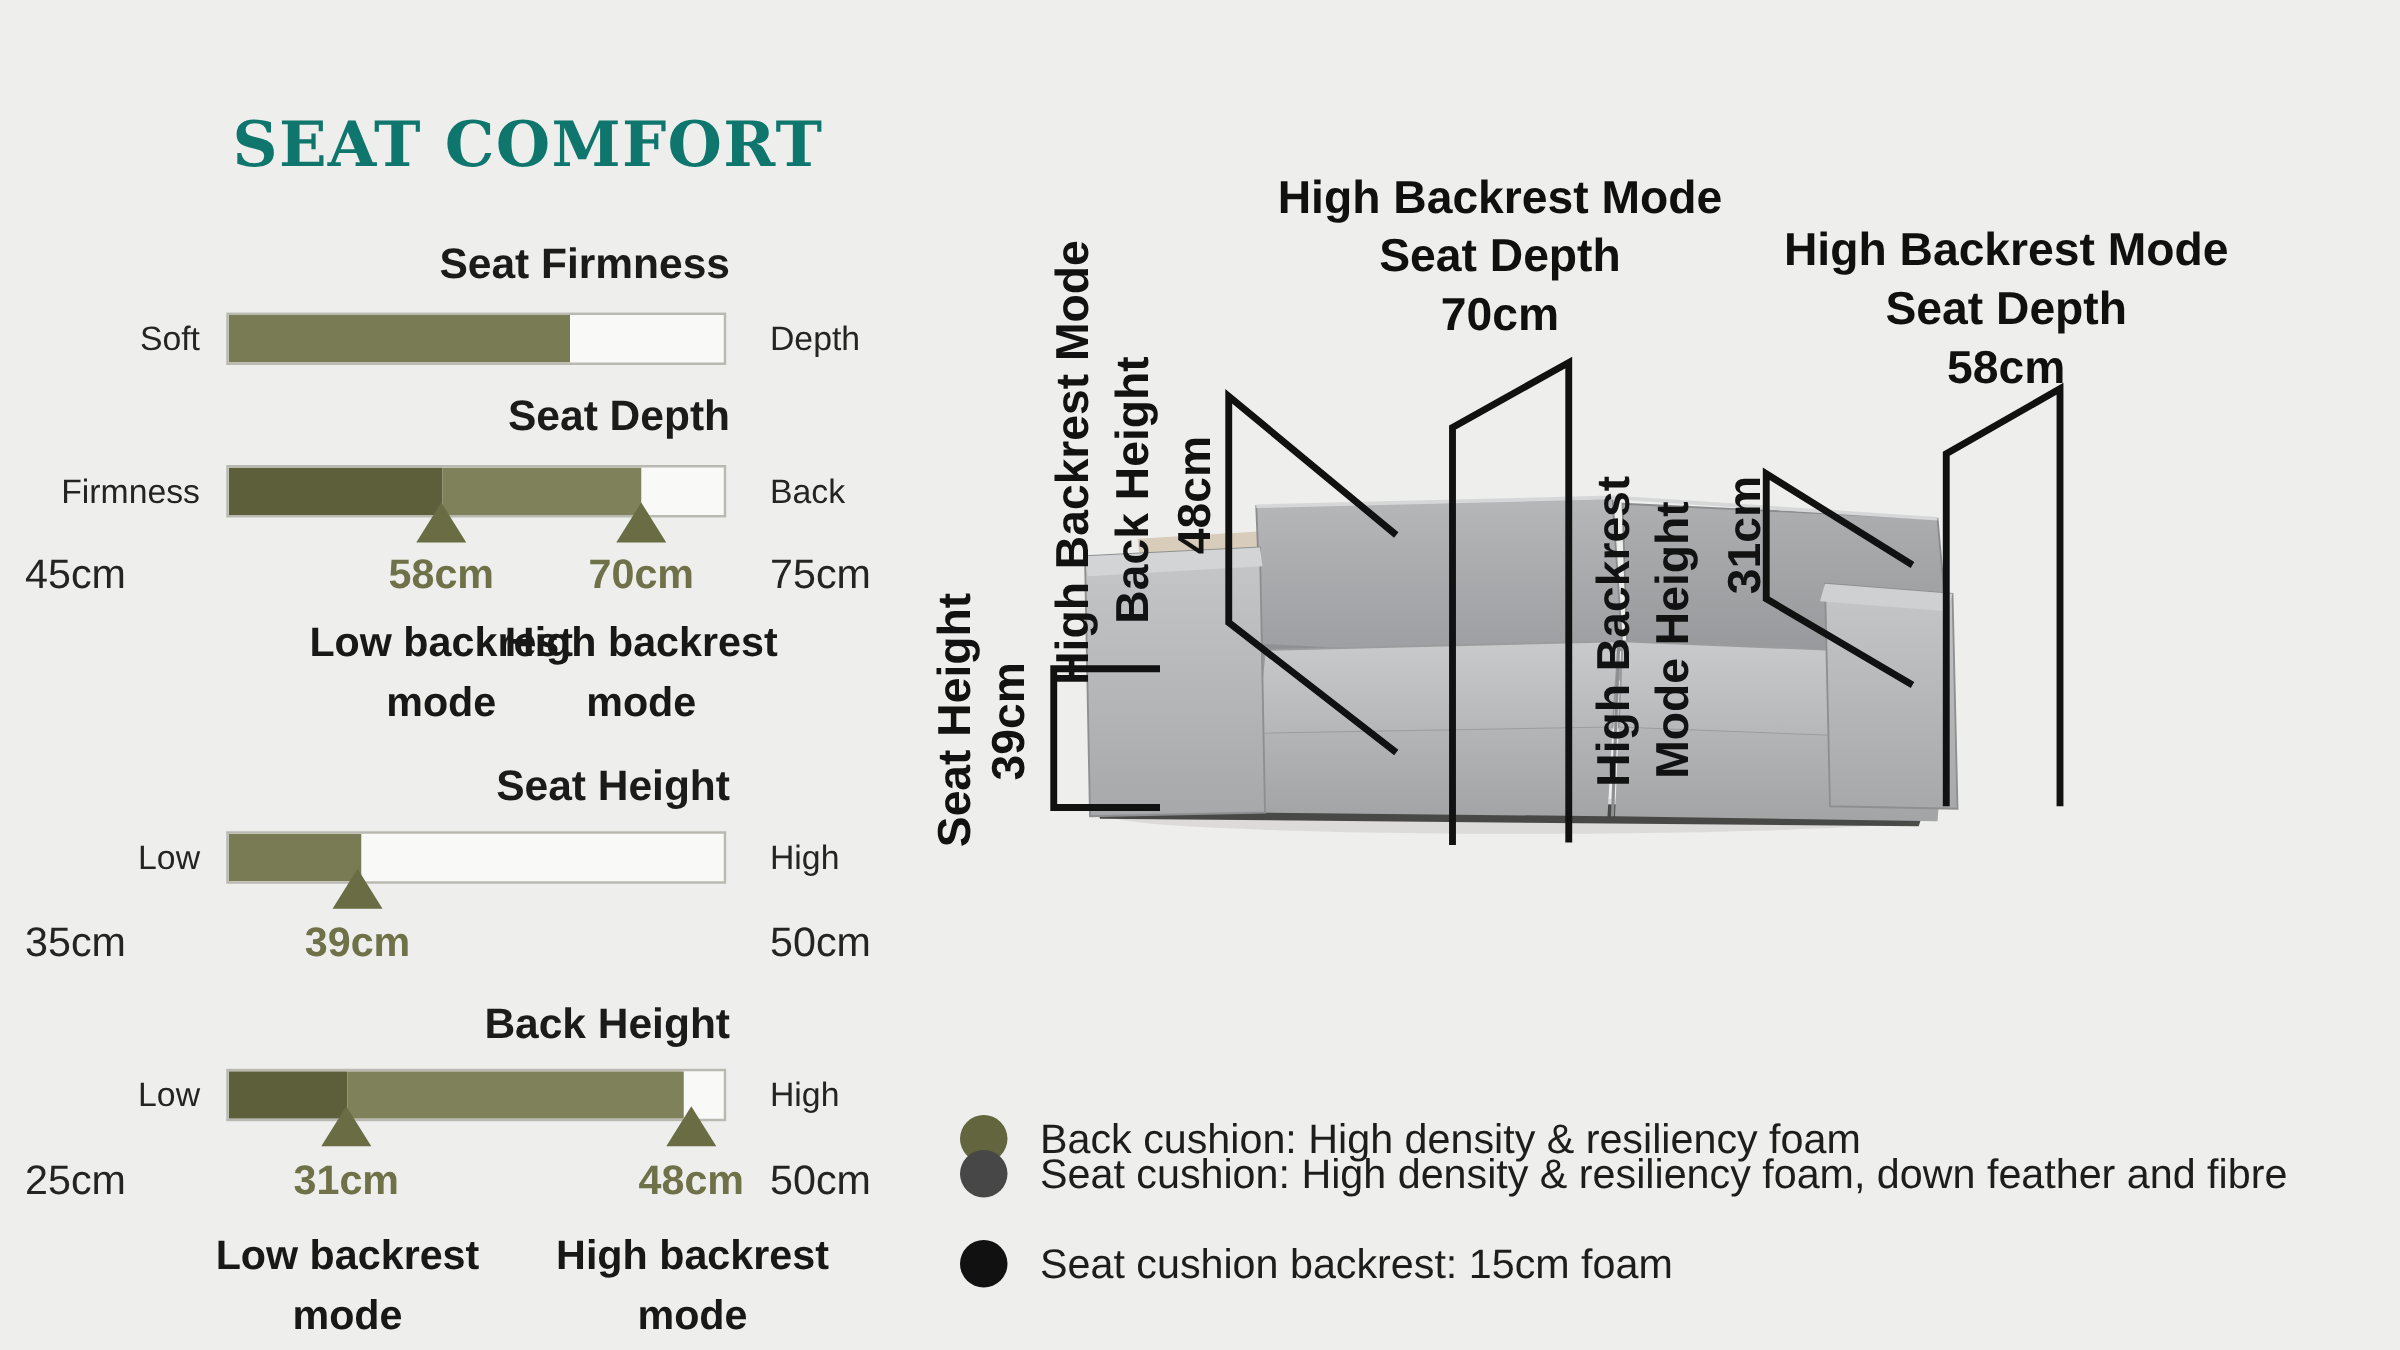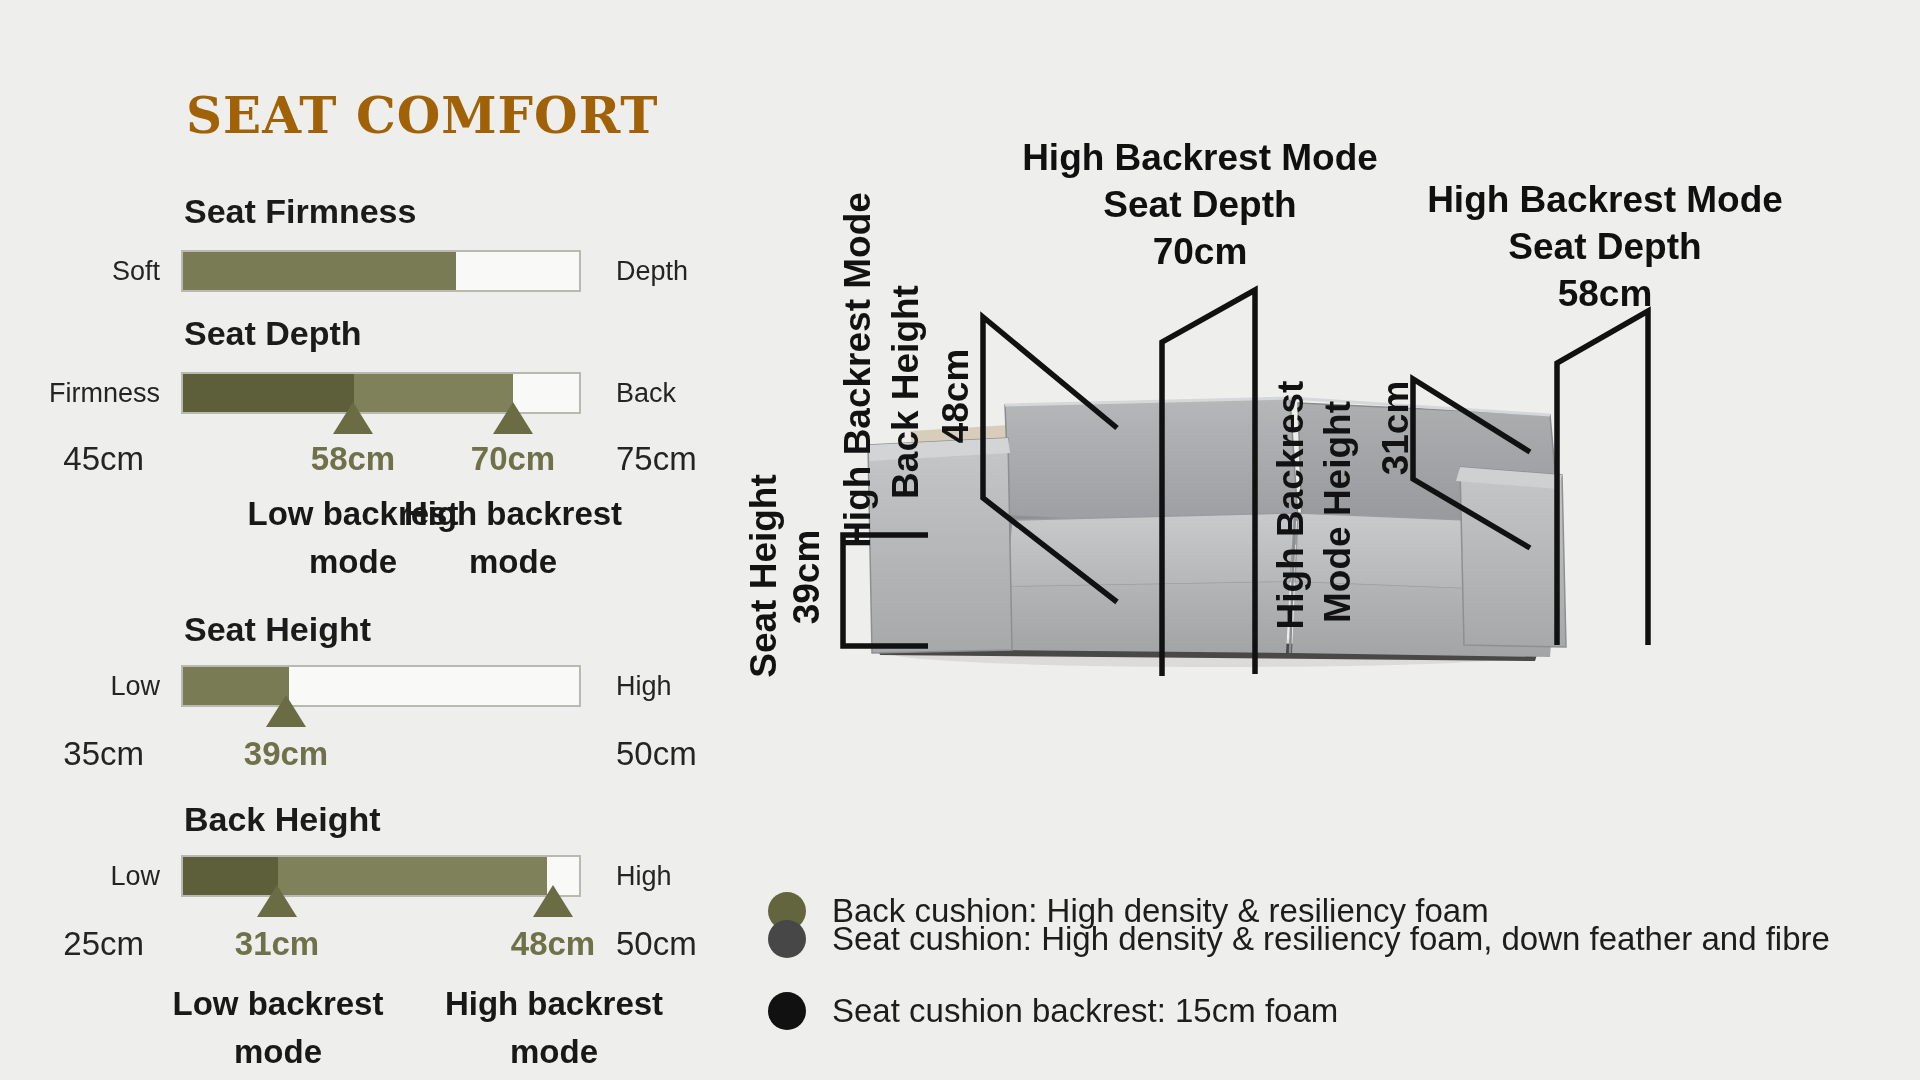--- a/index.html
+++ b/index.html
@@ -8,39 +8,39 @@
     --olive_text:#6f7149; --marker:#6a6c43; --track:#f9f9f7; --track_border:#b9b9b1;
   }
   *{margin:0;padding:0;box-sizing:border-box}
   html,body{width:1920px;height:1080px;overflow:hidden}
   body{background:var(--bg);font-family:"Liberation Sans","DejaVu Sans",sans-serif;color:var(--ink);position:relative}
 
   .abs{position:absolute}
 
   
   .title{left:186px;top:86px;font-family:"DejaVu Serif","Liberation Serif",serif;
-         font-weight:700;font-size:50px;letter-spacing:1px;color:#a16207;white-space:nowrap}
-
-  .sec-h{left:184px;width:400px;text-align:left;font-weight:700;font-size:34px;color:#1b1b1b;white-space:nowrap}
+         font-weight:700;font-size:50px;letter-spacing:1px;color:#0f766e;white-space:nowrap}
+
+  .sec-h{left:184px;width:400px;text-align:right;font-weight:700;font-size:34px;color:#1b1b1b;white-space:nowrap}
 
   .bar{left:181px;width:400px;height:42px;background:var(--track);
        border:2px solid var(--track_border);display:flex;overflow:hidden}
   .seg{height:100%}
   .seg.dark{background:var(--olive_dark)}
   .seg.light{background:var(--olive_light)}
   .seg.mono{background:var(--olive_fill)}
 
   .tri{width:0;height:0;border-left:20px solid transparent;border-right:20px solid transparent;
        border-bottom:32px solid var(--marker)}
 
   .lab{font-size:27px;color:var(--ink-soft);white-space:nowrap}
   .lab.l{left:20px;width:140px;text-align:right}
   .lab.r{left:616px}
   .val{font-size:33px;color:var(--ink-soft);white-space:nowrap}
-  .val.l{left:4px;width:140px;text-align:right}
+  .val.l{left:20px;width:140px;}
   .val.r{left:616px}
   .val.olive{font-weight:700;color:var(--olive_text);width:160px;text-align:center}
 
   .mode{width:300px;text-align:center;font-weight:700;font-size:33px;line-height:48px;color:#181818}
 
   
   .vtext{font-weight:700;font-size:37px;color:#121212;white-space:nowrap;
          transform:translate(-50%,-50%) rotate(-90deg)}
   .ann{width:380px;text-align:center;font-weight:700;font-size:37px;line-height:47px;color:#101010;white-space:nowrap}
 

